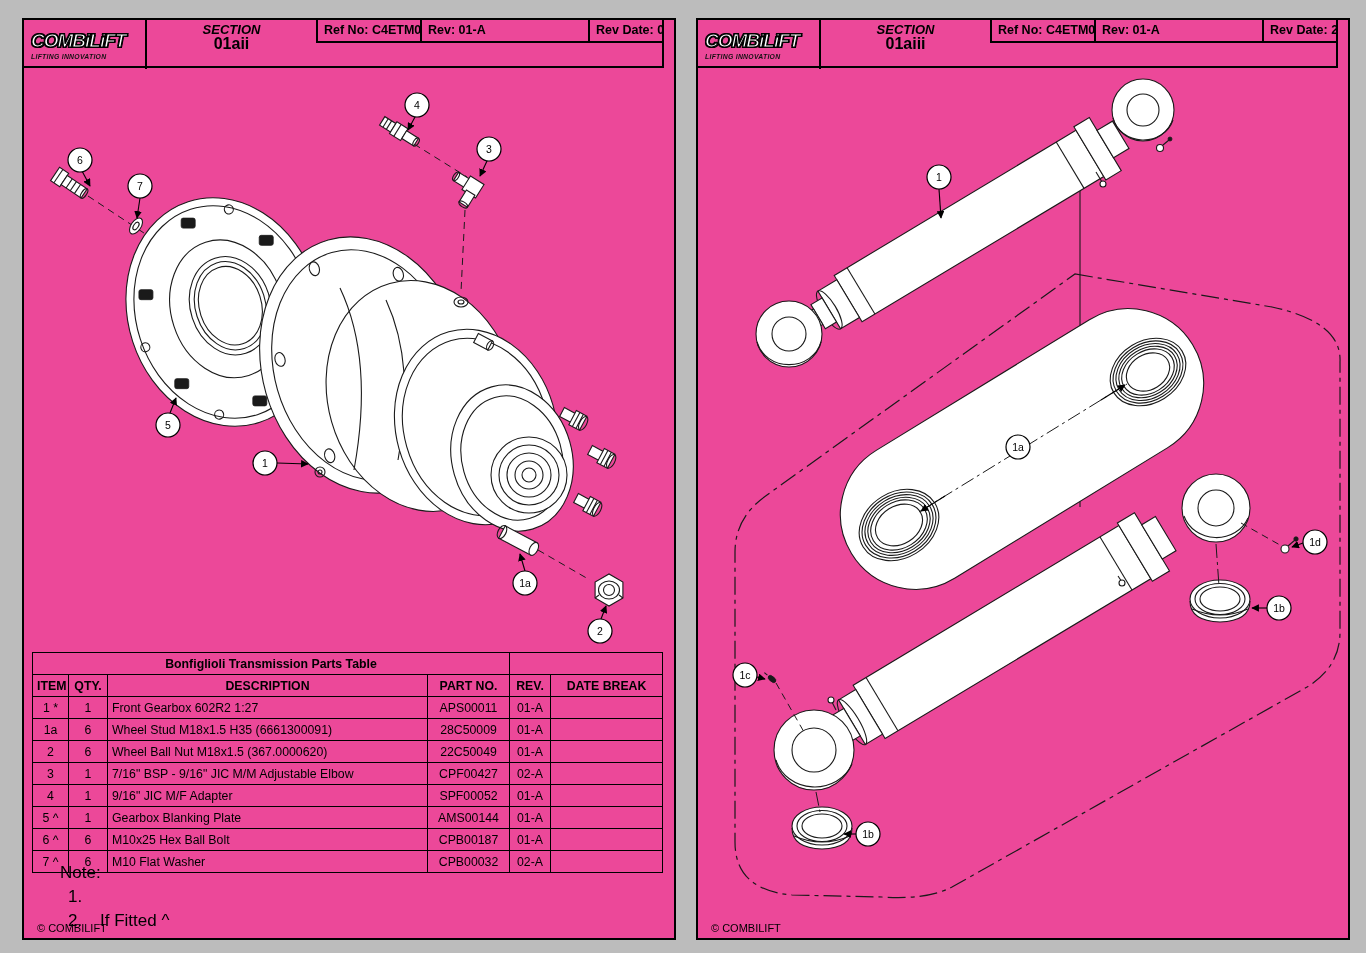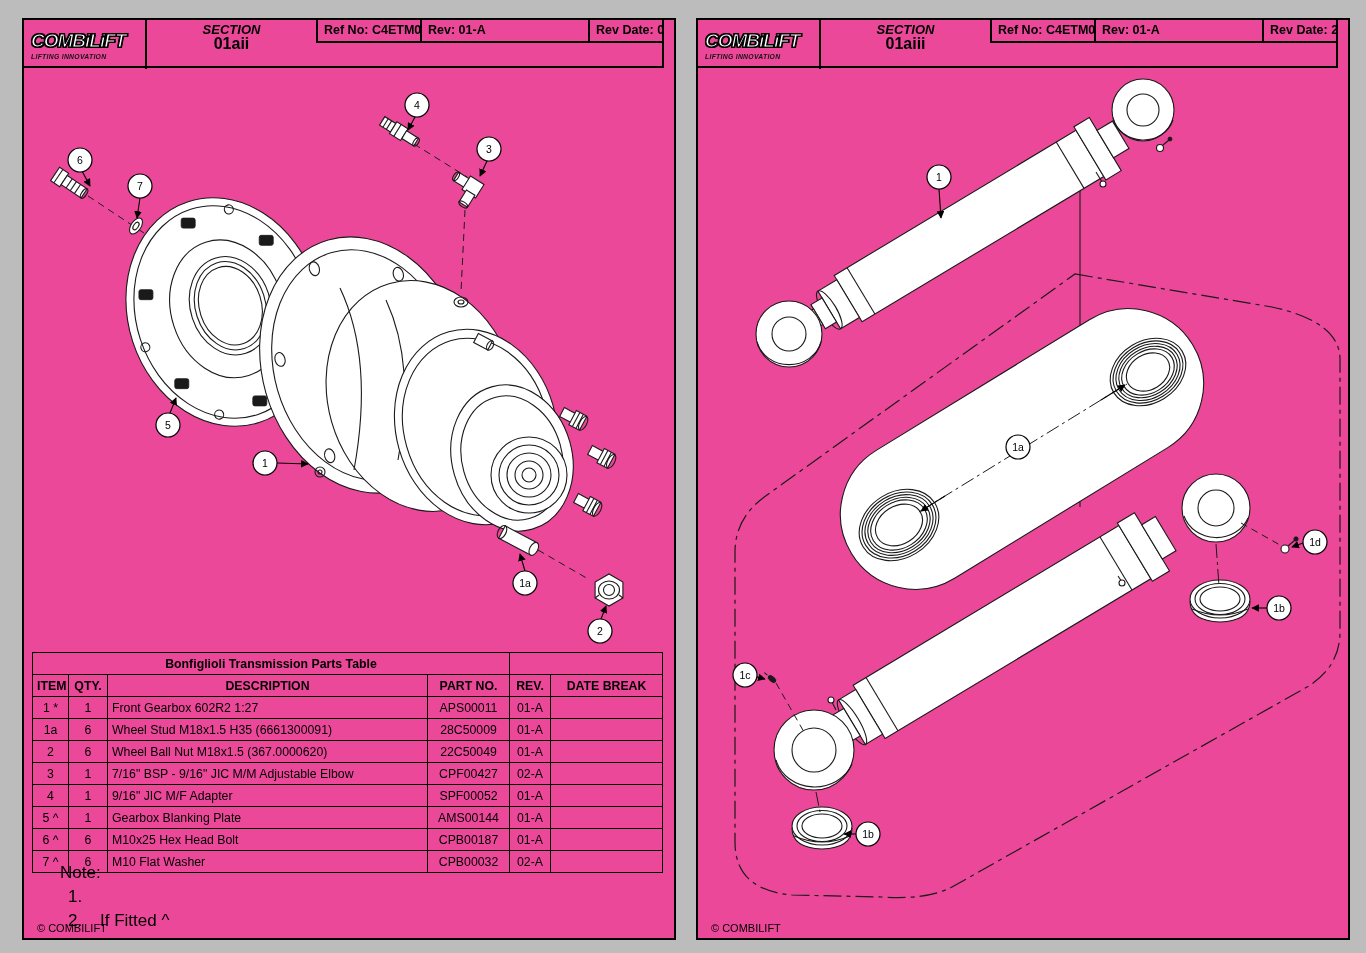--- a/index.html
+++ b/index.html
@@ -326,21 +326,21 @@
             <td class="tc">5 ^</td>
             <td class="tc">1</td>
             <td>Gearbox Blanking Plate</td>
             <td class="tc">AMS00144</td>
             <td class="tc">01-A</td>
             <td></td>
           </tr>
       <tr>
             <td class="tc">6 ^</td>
             <td class="tc">6</td>
-            <td>M10x25 Hex Head Bolt</td>
+            <td>M10x25 Hex Ball Bolt</td>
             <td class="tc">CPB00187</td>
             <td class="tc">01-A</td>
             <td></td>
           </tr>
       <tr>
             <td class="tc">7 ^</td>
             <td class="tc">6</td>
             <td>M10 Flat Washer</td>
             <td class="tc">CPB00032</td>
             <td class="tc">02-A</td>

